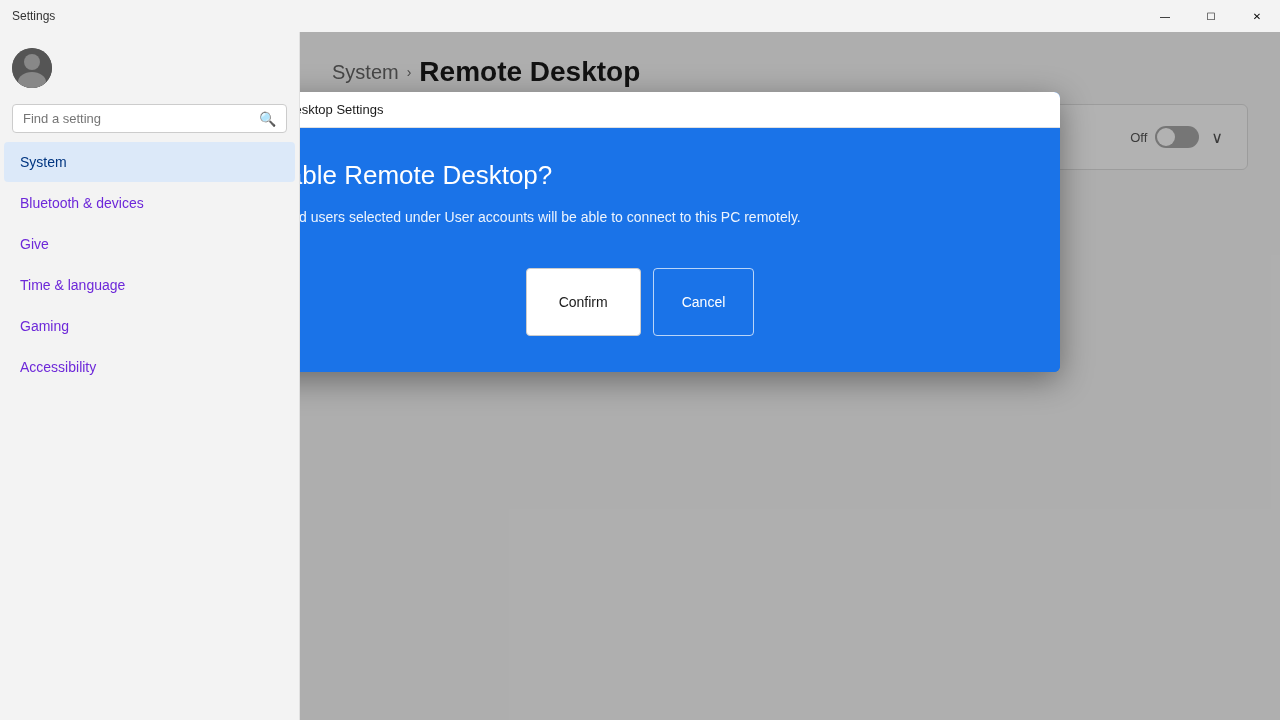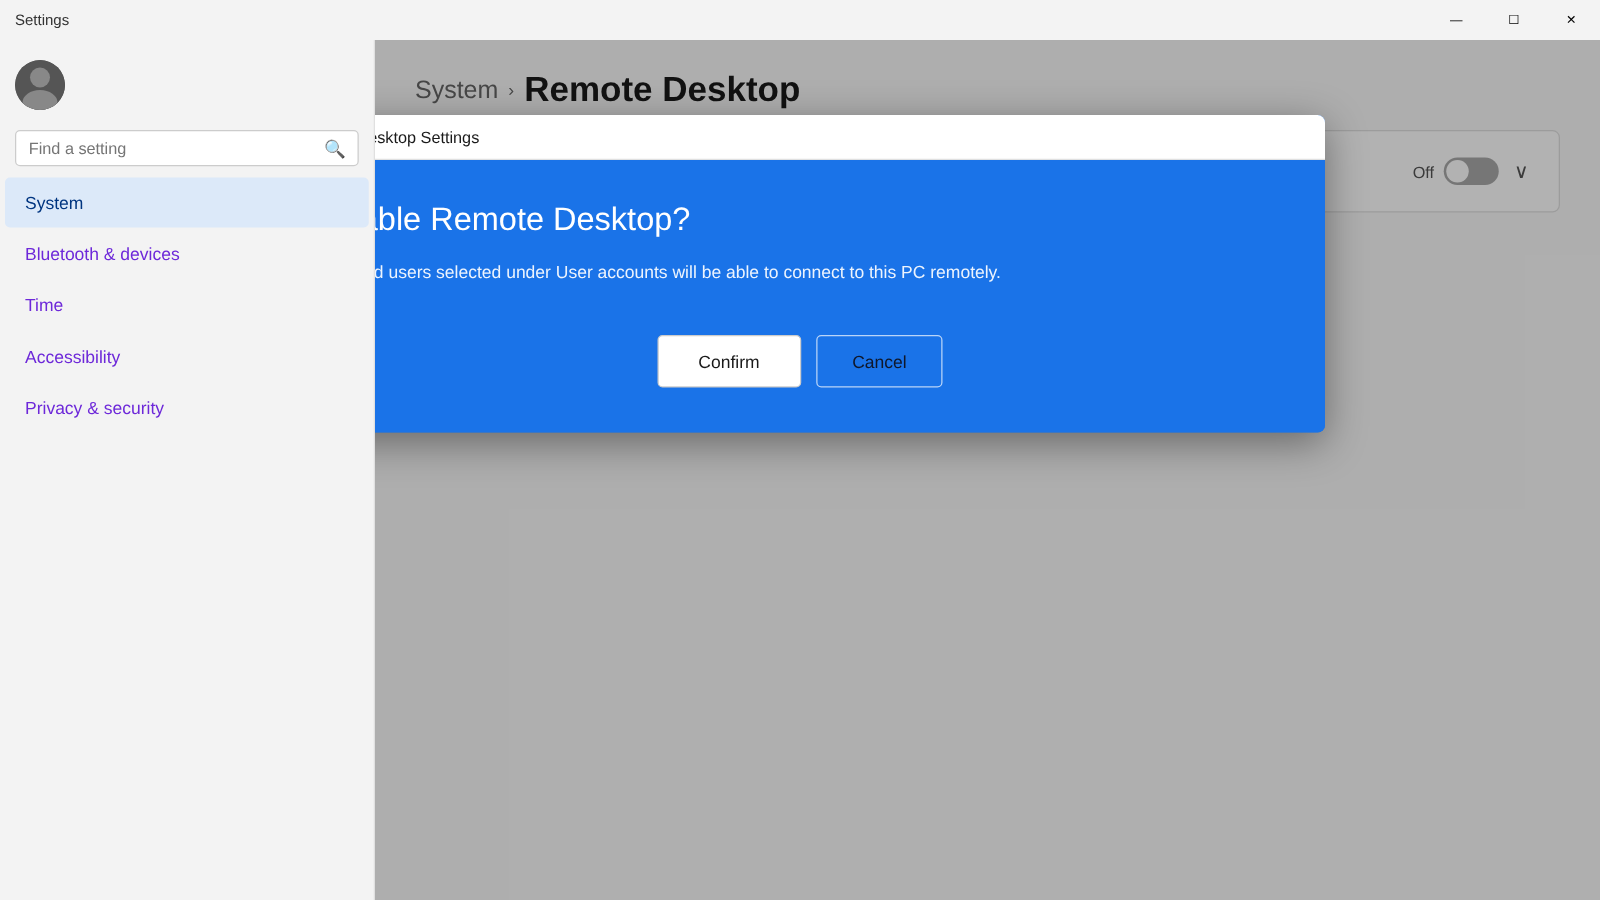--- a/index.html
+++ b/index.html
@@ -313,25 +313,25 @@
       border-radius: 4px;
       font-size: 14px;
       font-weight: 500;
       color: #1a1a1a;
       cursor: pointer;
     }
 
     .btn-cancel {
       background: transparent;
       border: 1px solid rgba(255,255,255,0.7);
-      padding: 12px 28px;
+      padding: 25px 28px;
       border-radius: 4px;
       font-size: 14px;
       font-weight: 500;
-      color: #0f172a;
+      color: #ffffff;
       cursor: pointer;
     }
 
     .main-wrapper {
       display: flex;
       flex: 1;
       overflow: hidden;
       position: relative;
     }
   </style>
@@ -366,27 +366,30 @@
     </div>
 
     <nav class="sidebar-nav">
       <div class="nav-item active">
         <span>System</span>
       </div>
       <div class="nav-item">
         <span>Bluetooth &amp; devices</span>
       </div>
       <div class="nav-item">
-        <span>Time</span>
+        <span>Give</span>
+      </div>
+      <div class="nav-item">
+        <span>Time &amp; language</span>
+      </div>
+      <div class="nav-item">
+        <span>Gaming</span>
       </div>
       <div class="nav-item">
         <span>Accessibility</span>
-      </div>
-      <div class="nav-item">
-        <span>Privacy &amp; security</span>
       </div>
     </nav>
   </div>
 
   <div class="main-wrapper">
 
     <div class="main-content">
       <div class="page-header">
         <span class="breadcrumb-system">System</span>
         <span class="breadcrumb-arrow">›</span>

